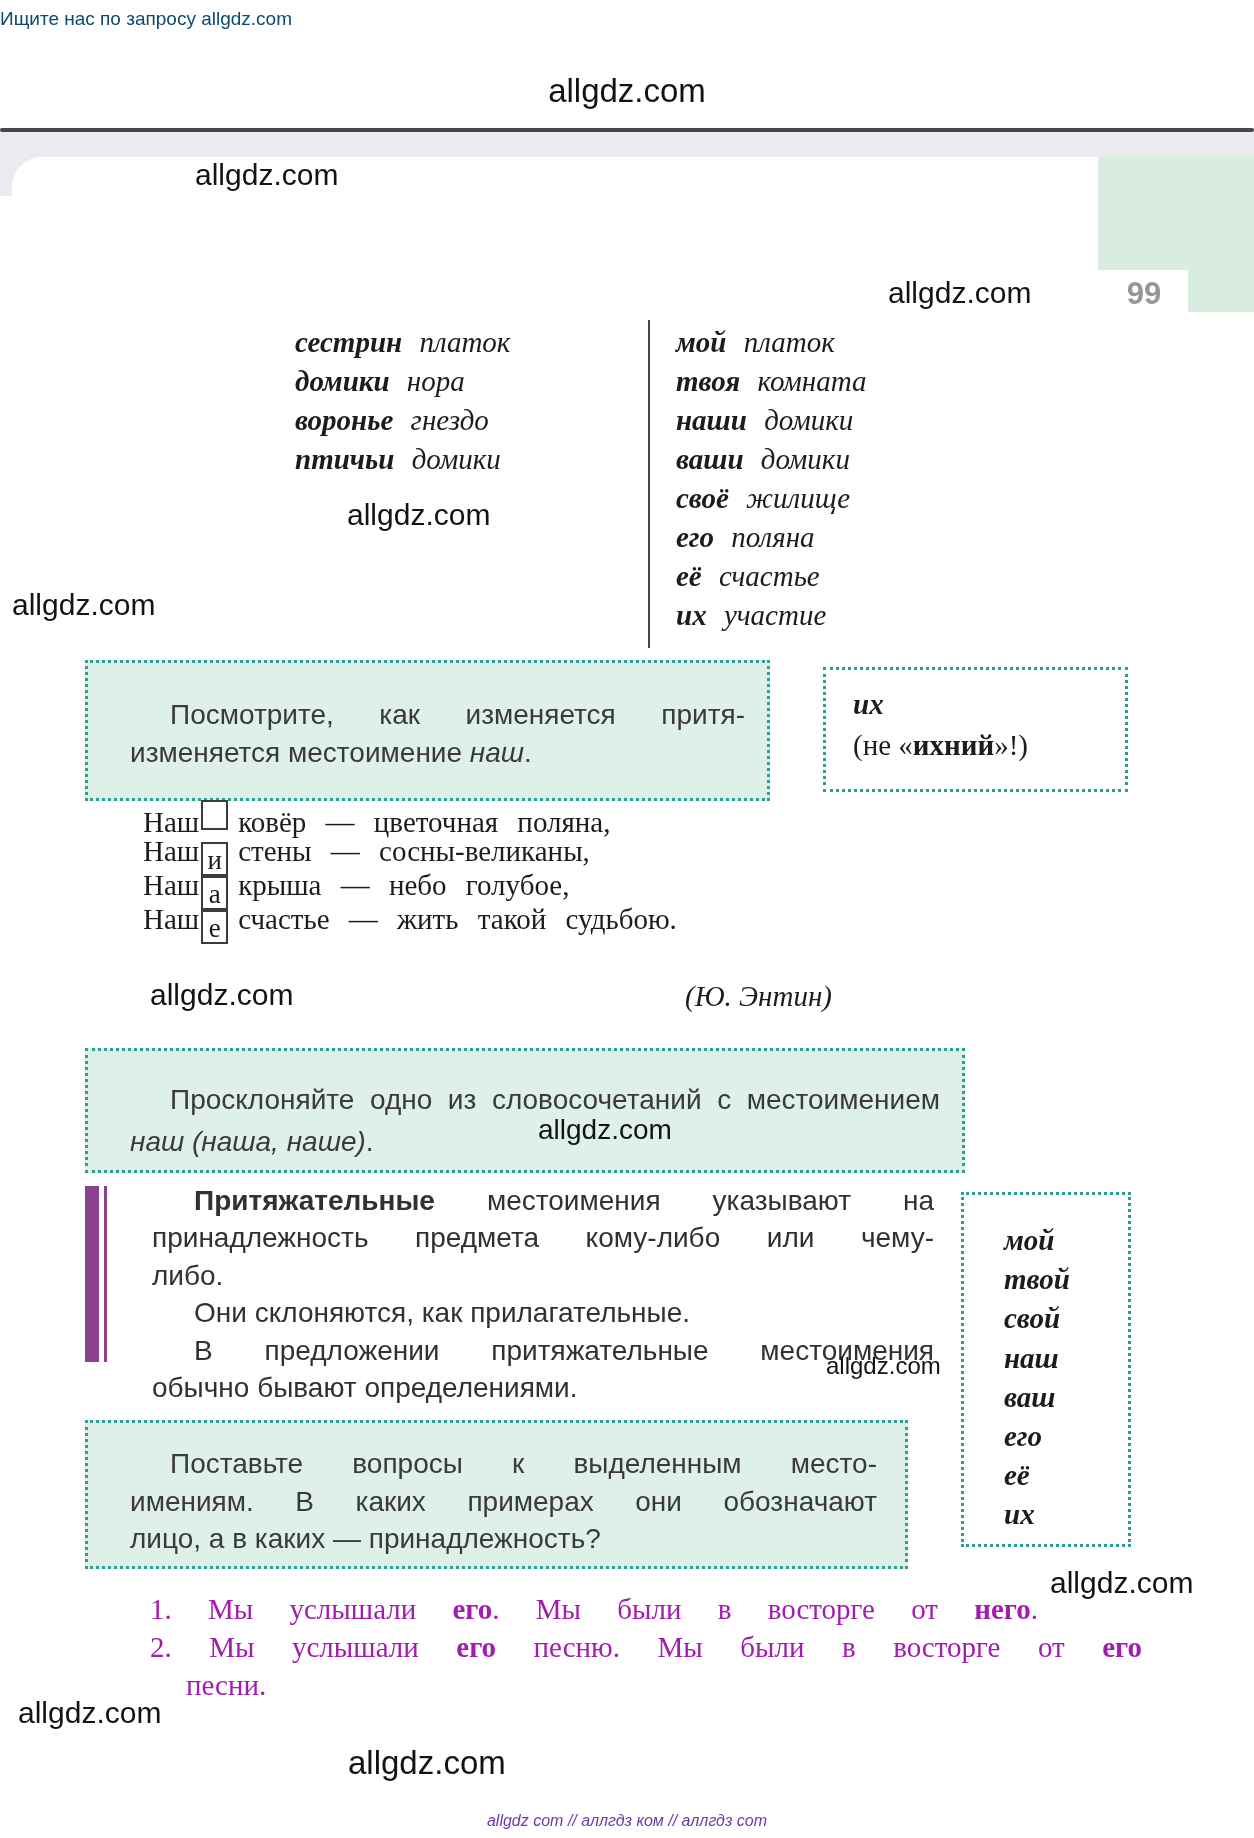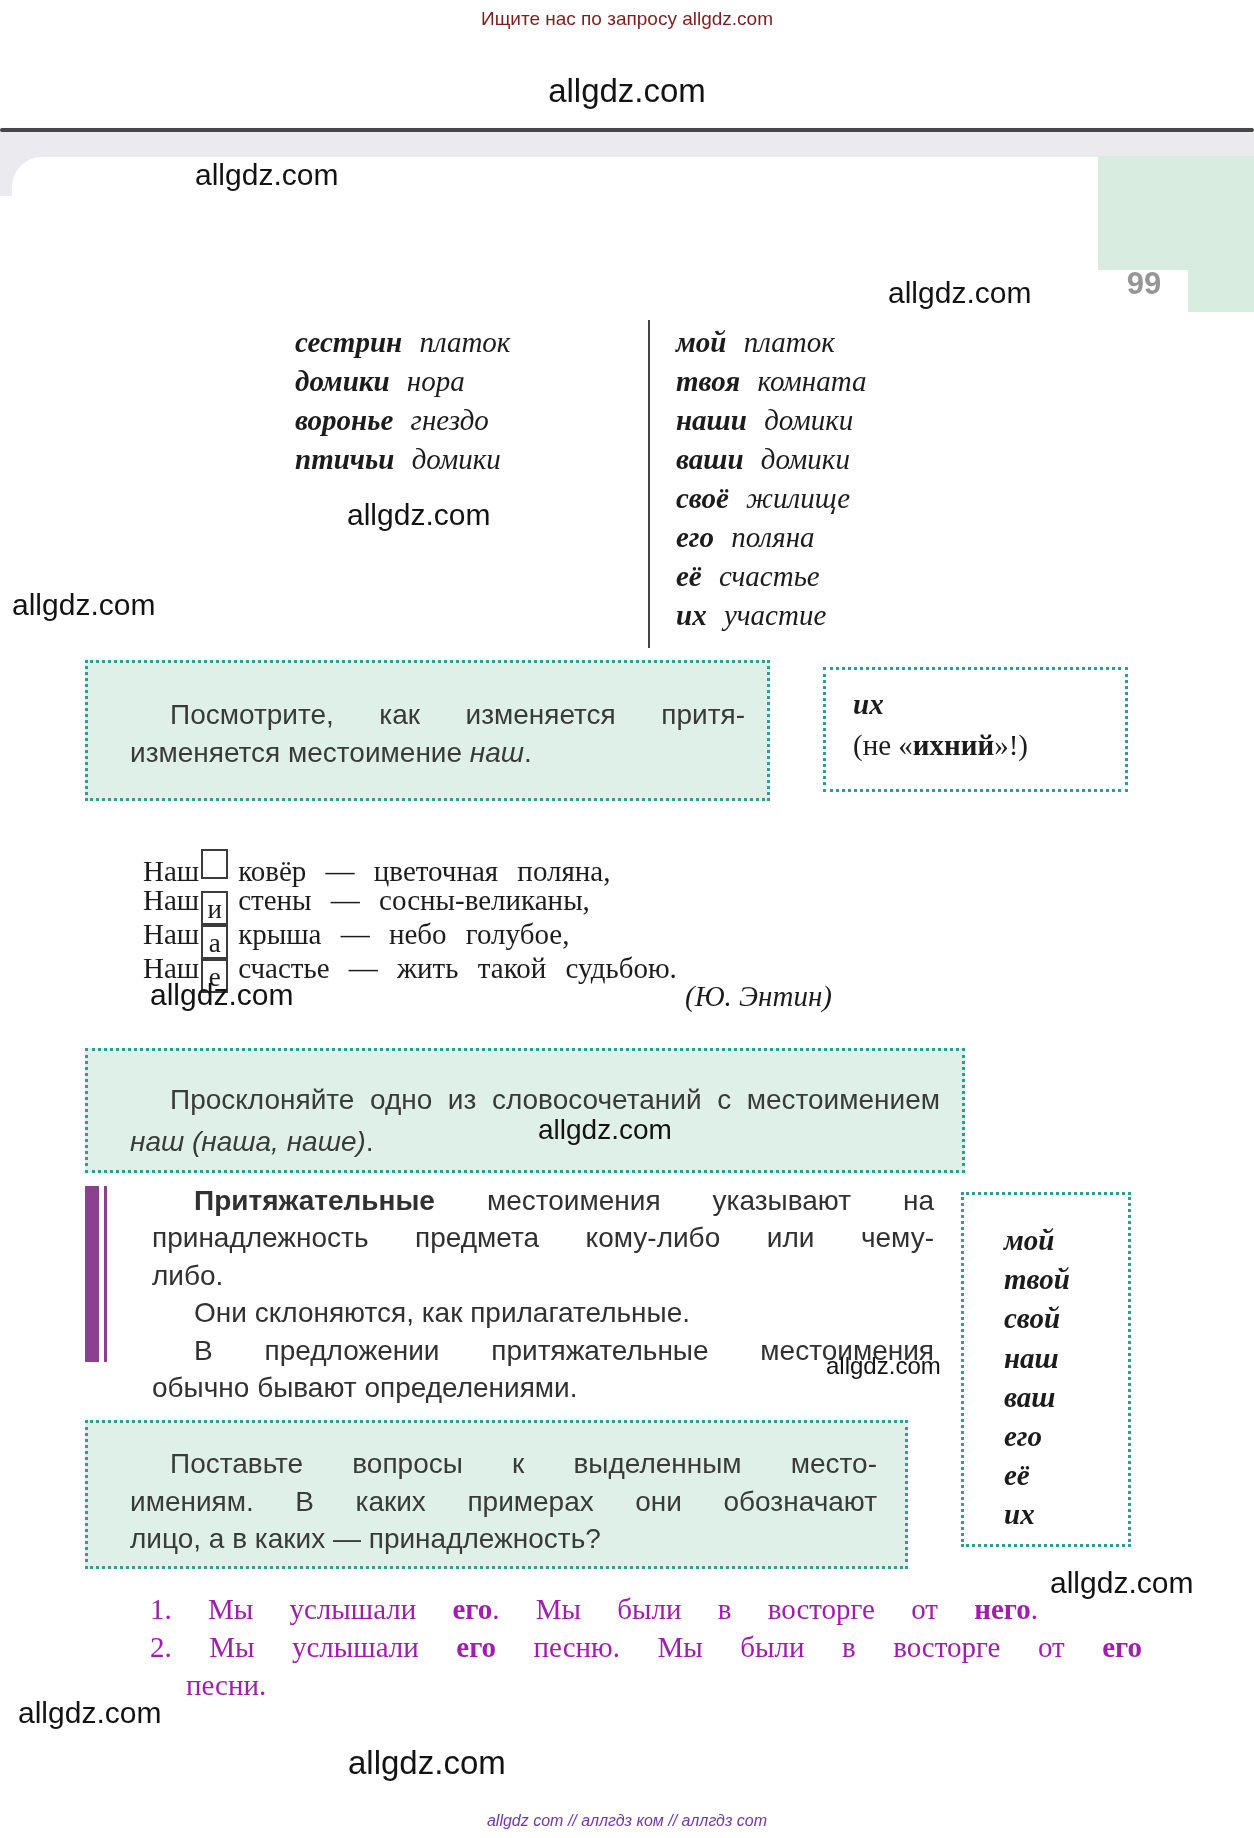--- a/index.html
+++ b/index.html
@@ -5,41 +5,41 @@
   * { margin:0; padding:0; box-sizing:border-box; }
   html,body { background:#fff; }
   .stage {
     position:relative; width:1254px; height:1838px; margin:0 auto;
     background:#fff; overflow:hidden;
     font-family:"Liberation Sans", sans-serif;
   }
   .abs { position:absolute; }
 
   
-  .promo { top:8px; left:0; width:100%; text-align:center;
-           font-size:19px; color:#7f1d1d; }
+  .promo { top:8px; left:0; width:100%; text-align:left;
+           font-size:19px; color:#0c4a6e; }
   .wm-header { top:72px; left:0; width:100%; text-align:center;
                font-size:33px; color:#101010; }
   .dark-line { top:128px; left:0; right:0; height:4px; background:#474747;
                border-radius:3px; box-shadow:0 3px 4px rgba(60,60,60,.45); }
   .gray-band { top:132px; left:0; right:0; height:64px; background:#ebebef; }
   .page { top:157px; left:12px; right:0; bottom:0; background:#ffffff;
           border-radius:30px 0 0 0; }
 
   
   .wm { position:absolute; color:#131313; font-family:"Liberation Sans", sans-serif; }
   .wm30 { font-size:30px; }
   .wm33 { font-size:33px; }
   .wm28 { font-size:28px; }
   .wm24 { font-size:24px; }
 
   
   .mint-main { top:156px; right:0; width:156px; height:114px; background:#d8ecdf; }
   .mint-tab  { top:270px; right:0; width:66px;  height:42px;  background:#d8ecdf; }
-  .pagenum { top:266px; left:1099px; width:90px; text-align:center;
+  .pagenum { top:276px; left:1099px; width:90px; text-align:center;
              font-size:31px; font-weight:bold; color:#969696; }
 
   
   .vcol { font-family:"Liberation Serif", serif; font-size:29px; color:#1c1c1c;
           line-height:39px; word-spacing:10px; }
   .vcol .head { font-style:italic; font-weight:bold; }
   .vcol .tail { font-style:italic; }
   .col-left  { top:323px; left:295px; width:360px; }
   .col-right { top:323px; left:676px; width:420px; }
   .vdivider { top:320px; left:648px; width:2px; height:328px; background:#454545; }
@@ -55,21 +55,21 @@
   .indent40 { padding-left:40px; }
   .it { font-style:italic; }
   .b  { font-weight:bold; }
 
   
   .box2 { top:667px; left:823px; width:305px; height:125px; padding:14px 0 0 27px;
           font-family:"Liberation Serif", serif; font-size:29px; color:#1c1c1c; line-height:41px; }
   .box2 .word { font-style:italic; font-weight:bold; }
 
   
-  .poem { top:849px; left:143px; width:720px;
+  .poem { top:800px; left:143px; width:720px;
           font-family:"Liberation Serif", serif; font-size:29px; color:#1c1c1c; }
   .poem .pline { height:34px; line-height:34px; word-spacing:12px; white-space:nowrap; }
   .end-box { display:inline-block; width:27px; height:34px; border:2px solid #3c3c3c;
              text-align:center; line-height:32px; word-spacing:0; font-size:27px;
              vertical-align:-8px; margin-left:2px; }
   .end-box.raised { height:30px; vertical-align:2px; }
   .poem .rest { margin-left:10px; }
   .author { top:980px; left:560px; width:272px; text-align:right;
             font-family:"Liberation Serif", serif; font-style:italic; font-size:29px; color:#1c1c1c; }
 

